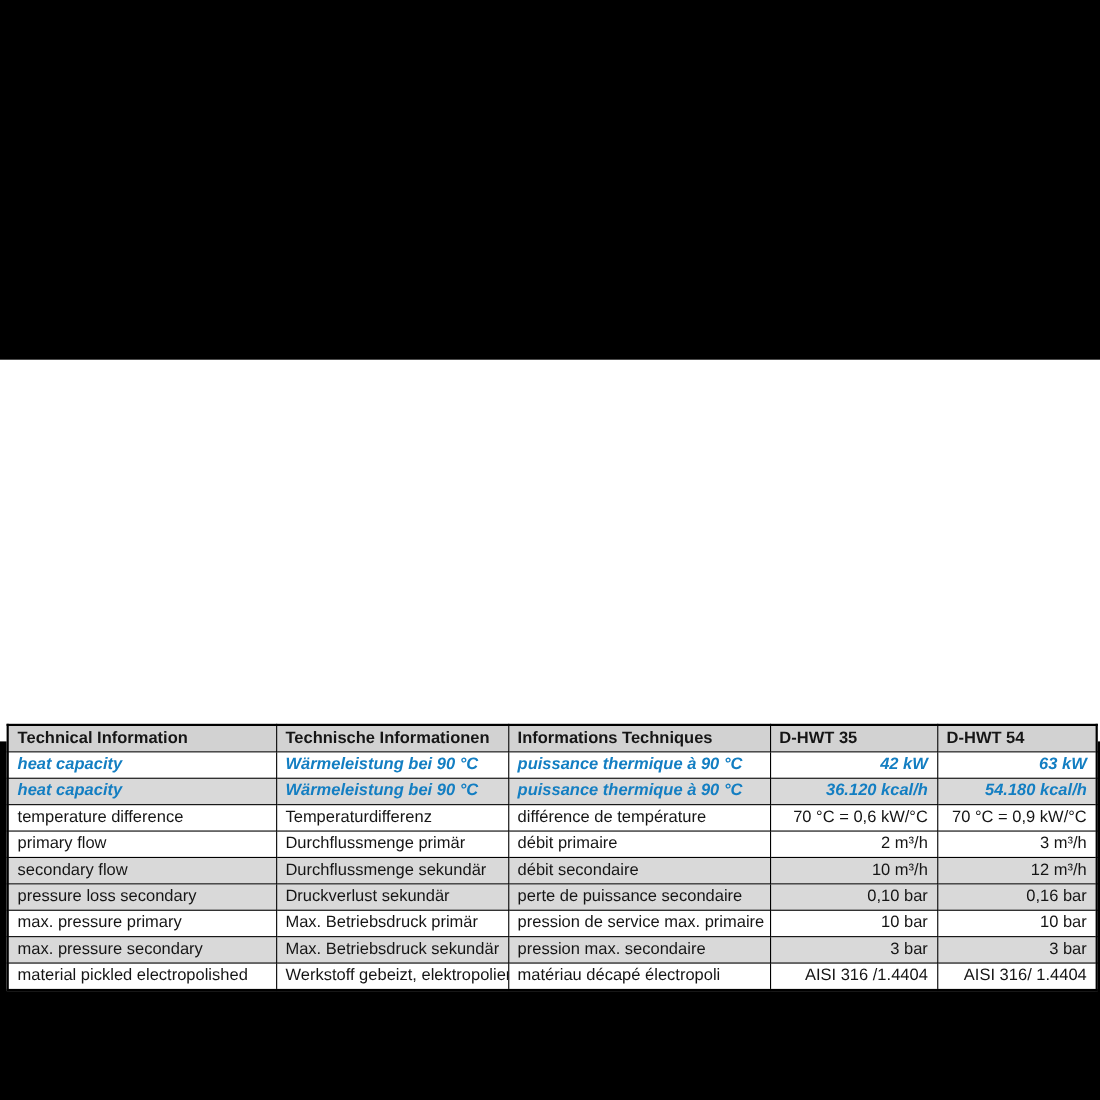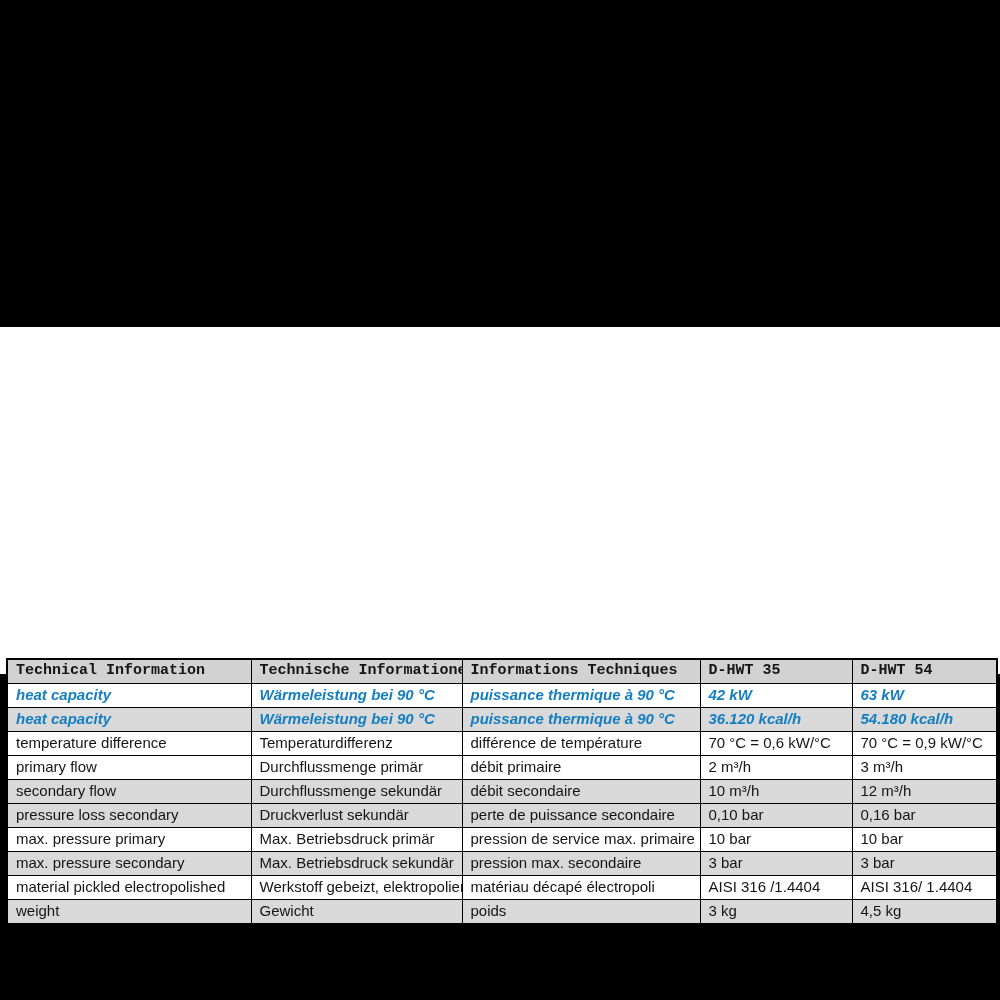--- a/index.html
+++ b/index.html
@@ -39,26 +39,25 @@
     font-size:15px;
     line-height:18px;
     color:var(--text);
     white-space:nowrap;
     overflow:hidden;
   }
   .tech th{
     background:var(--header-bg);
     font-weight:bold;
     text-align:left;
-    font-family:Liberation Mono, monospace;
   }
   .tech th.center{text-align:left;}
   .tech tr.alt td{background:var(--alt-bg);}
   .tech tr.hl td{color:var(--accent);font-weight:bold;font-style:italic;}
-  .tech td.val{text-align:left;}
+  .tech td.val{text-align:right;}
 </style>
 </head>
 <body>
 
 <div class="band">
   <table class="tech">
     <colgroup>
       <col style="width:244px">
       <col style="width:211px">
       <col style="width:238px">
@@ -131,22 +130,15 @@
           <td class="val">3 bar</td>
           <td class="val">3 bar</td>
         </tr>
         <tr>
           <td>material pickled electropolished</td>
           <td>Werkstoff gebeizt, elektropoliert</td>
           <td>matériau décapé électropoli</td>
           <td class="val">AISI 316 /1.4404</td>
           <td class="val">AISI 316/ 1.4404</td>
         </tr>
-        <tr class="alt">
-          <td>weight</td>
-          <td>Gewicht</td>
-          <td>poids</td>
-          <td class="val">3 kg</td>
-          <td class="val">4,5 kg</td>
-        </tr>
       </tbody>
   </table>
 </div>
 
 </body></html>

